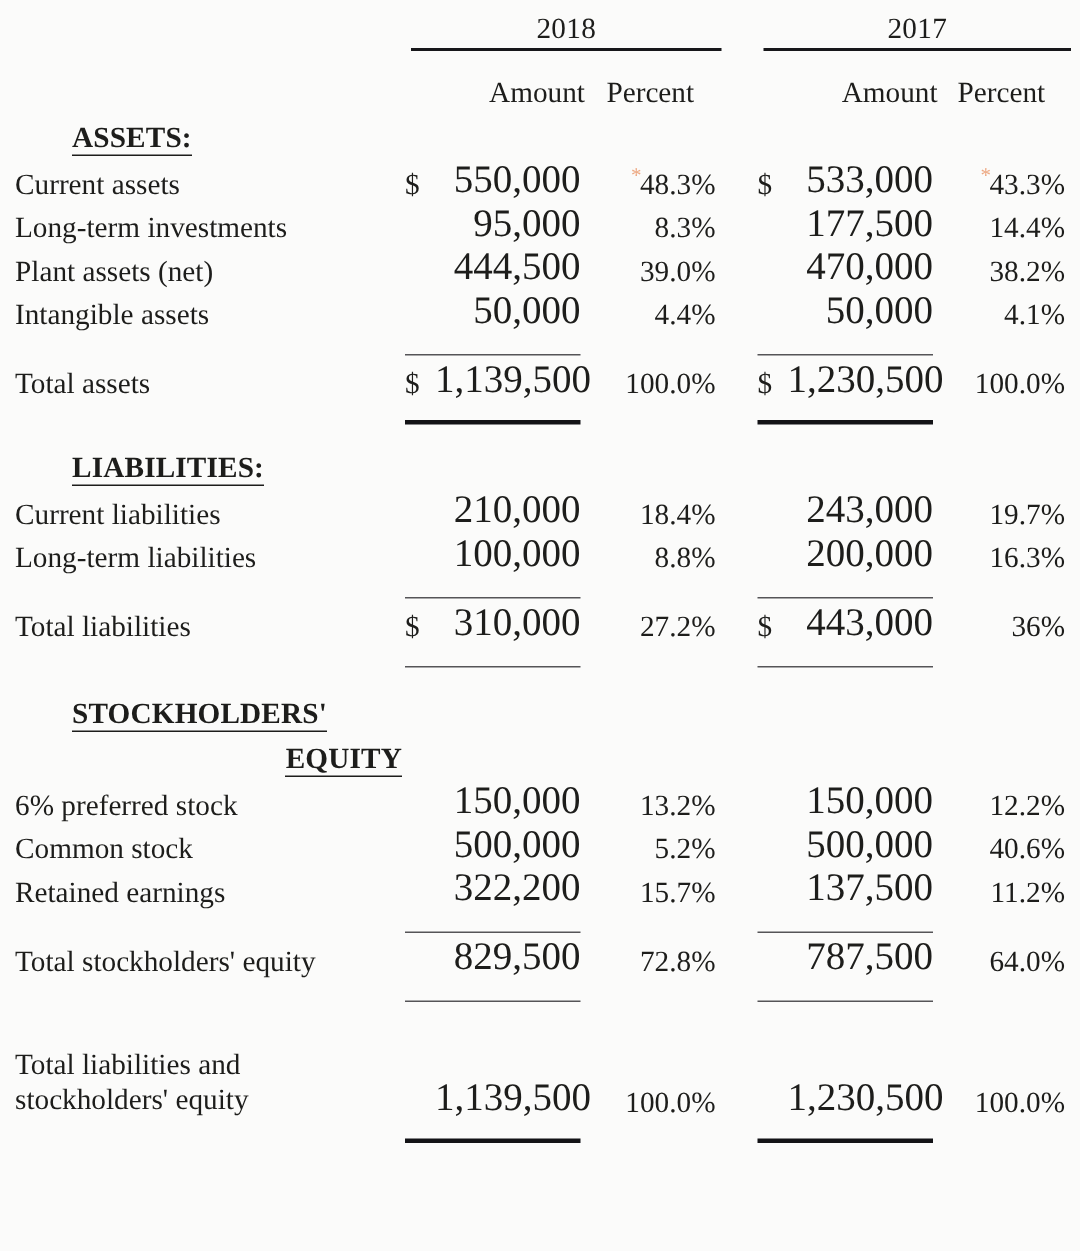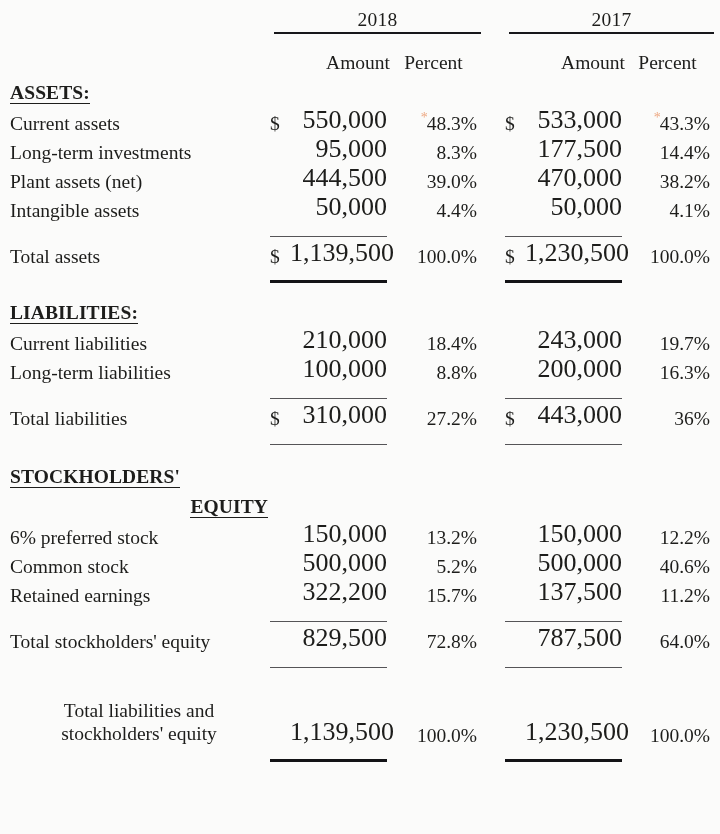--- a/index.html
+++ b/index.html
@@ -80,36 +80,36 @@
     font-weight: bold;
     font-size: 19.5px;
     letter-spacing: .1px;
     padding-left: 10px;
     white-space: nowrap;
   }
   .section-title span.u {
     border-bottom: 1.6px solid #1d1d1b;
     padding-bottom: 1px;
     display: inline-block;
+    margin-left: 38px;
   }
 
   
   tr.data-row td { height: 29px; }
   tr.total-row td { height: 29px; }
 
   .lbl {
     padding-left: 10px;
     white-space: nowrap;
     font-size: 19.5px;
   }
   .lbl.two-line {
     white-space: normal;
     line-height: 1.15;
     padding-top: 2px;
-    text-align: center;
   }
   .cur {
     text-align: left;
     padding-left: 2px;
     font-size: 19.5px;
   }
   .amt {
     text-align: right;
     padding-right: 3px;
     font-size: 26px;

